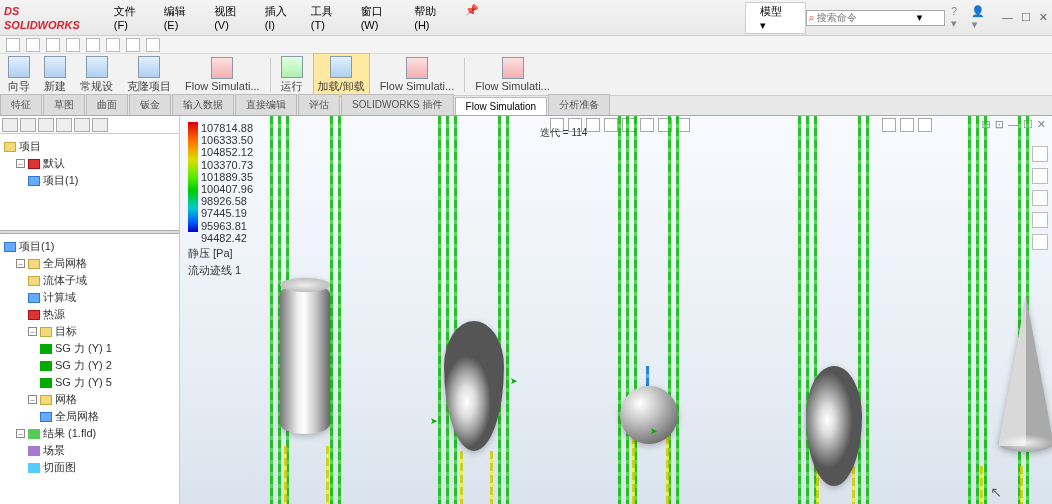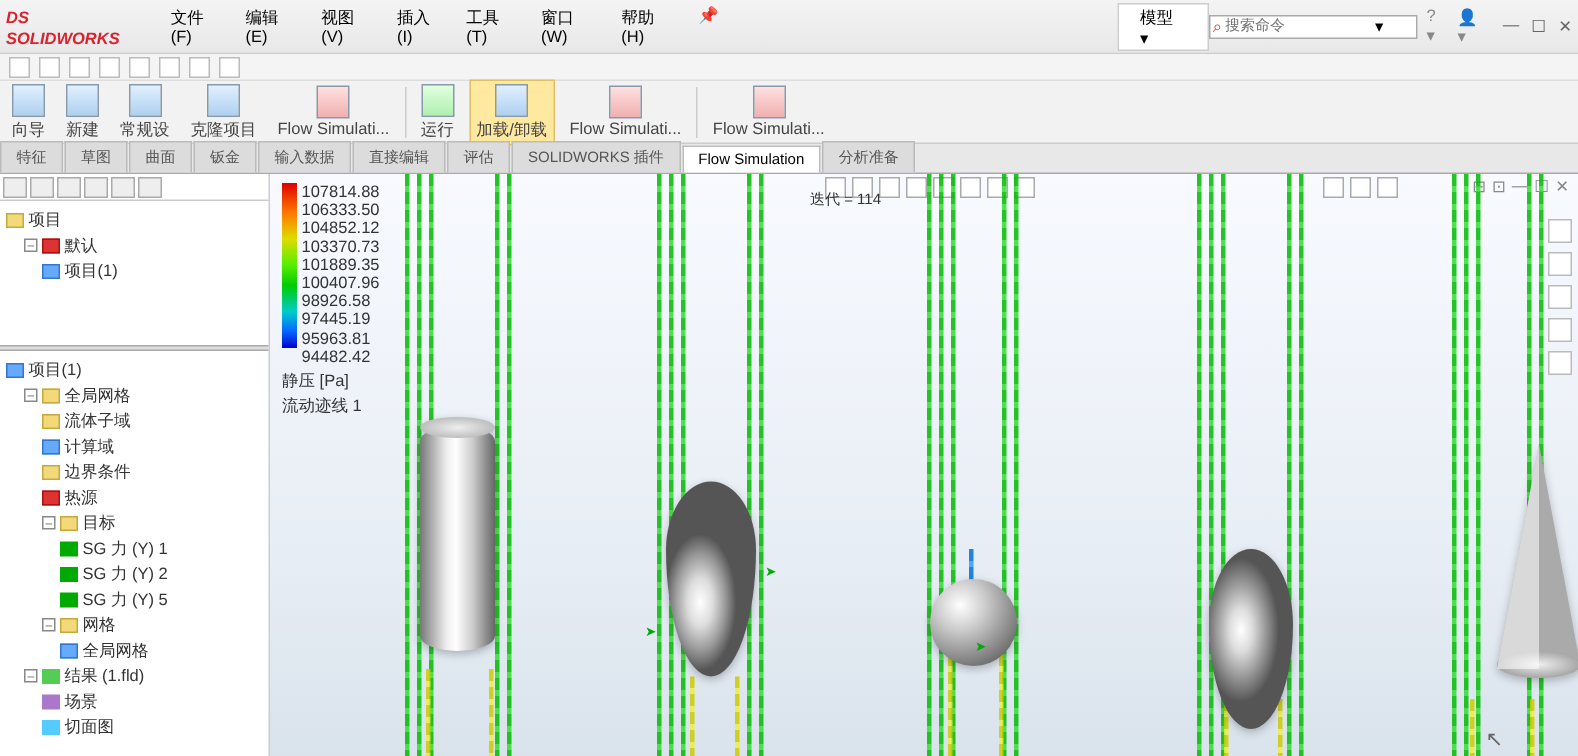--- a/index.html
+++ b/index.html
@@ -200,24 +200,20 @@
         </div>
       <div class="n i2">
           <span class="ico fld"></span>
           <span>流体子域</span>
         </div>
       <div class="n i2">
           <span class="ico blue"></span>
           <span>计算域</span>
         </div>
       <div class="n i2">
-          <span class="ico fld"></span>
-          <span>边界条件</span>
-        </div>
-      <div class="n i2">
           <span class="ico cube"></span>
           <span>热源</span>
         </div>
       <div class="n i2">
           <span class="tg">–</span>
           <span class="ico fld"></span>
           <span>目标</span>
         </div>
       <div class="n i3">
           <span class="ico flag"></span>

